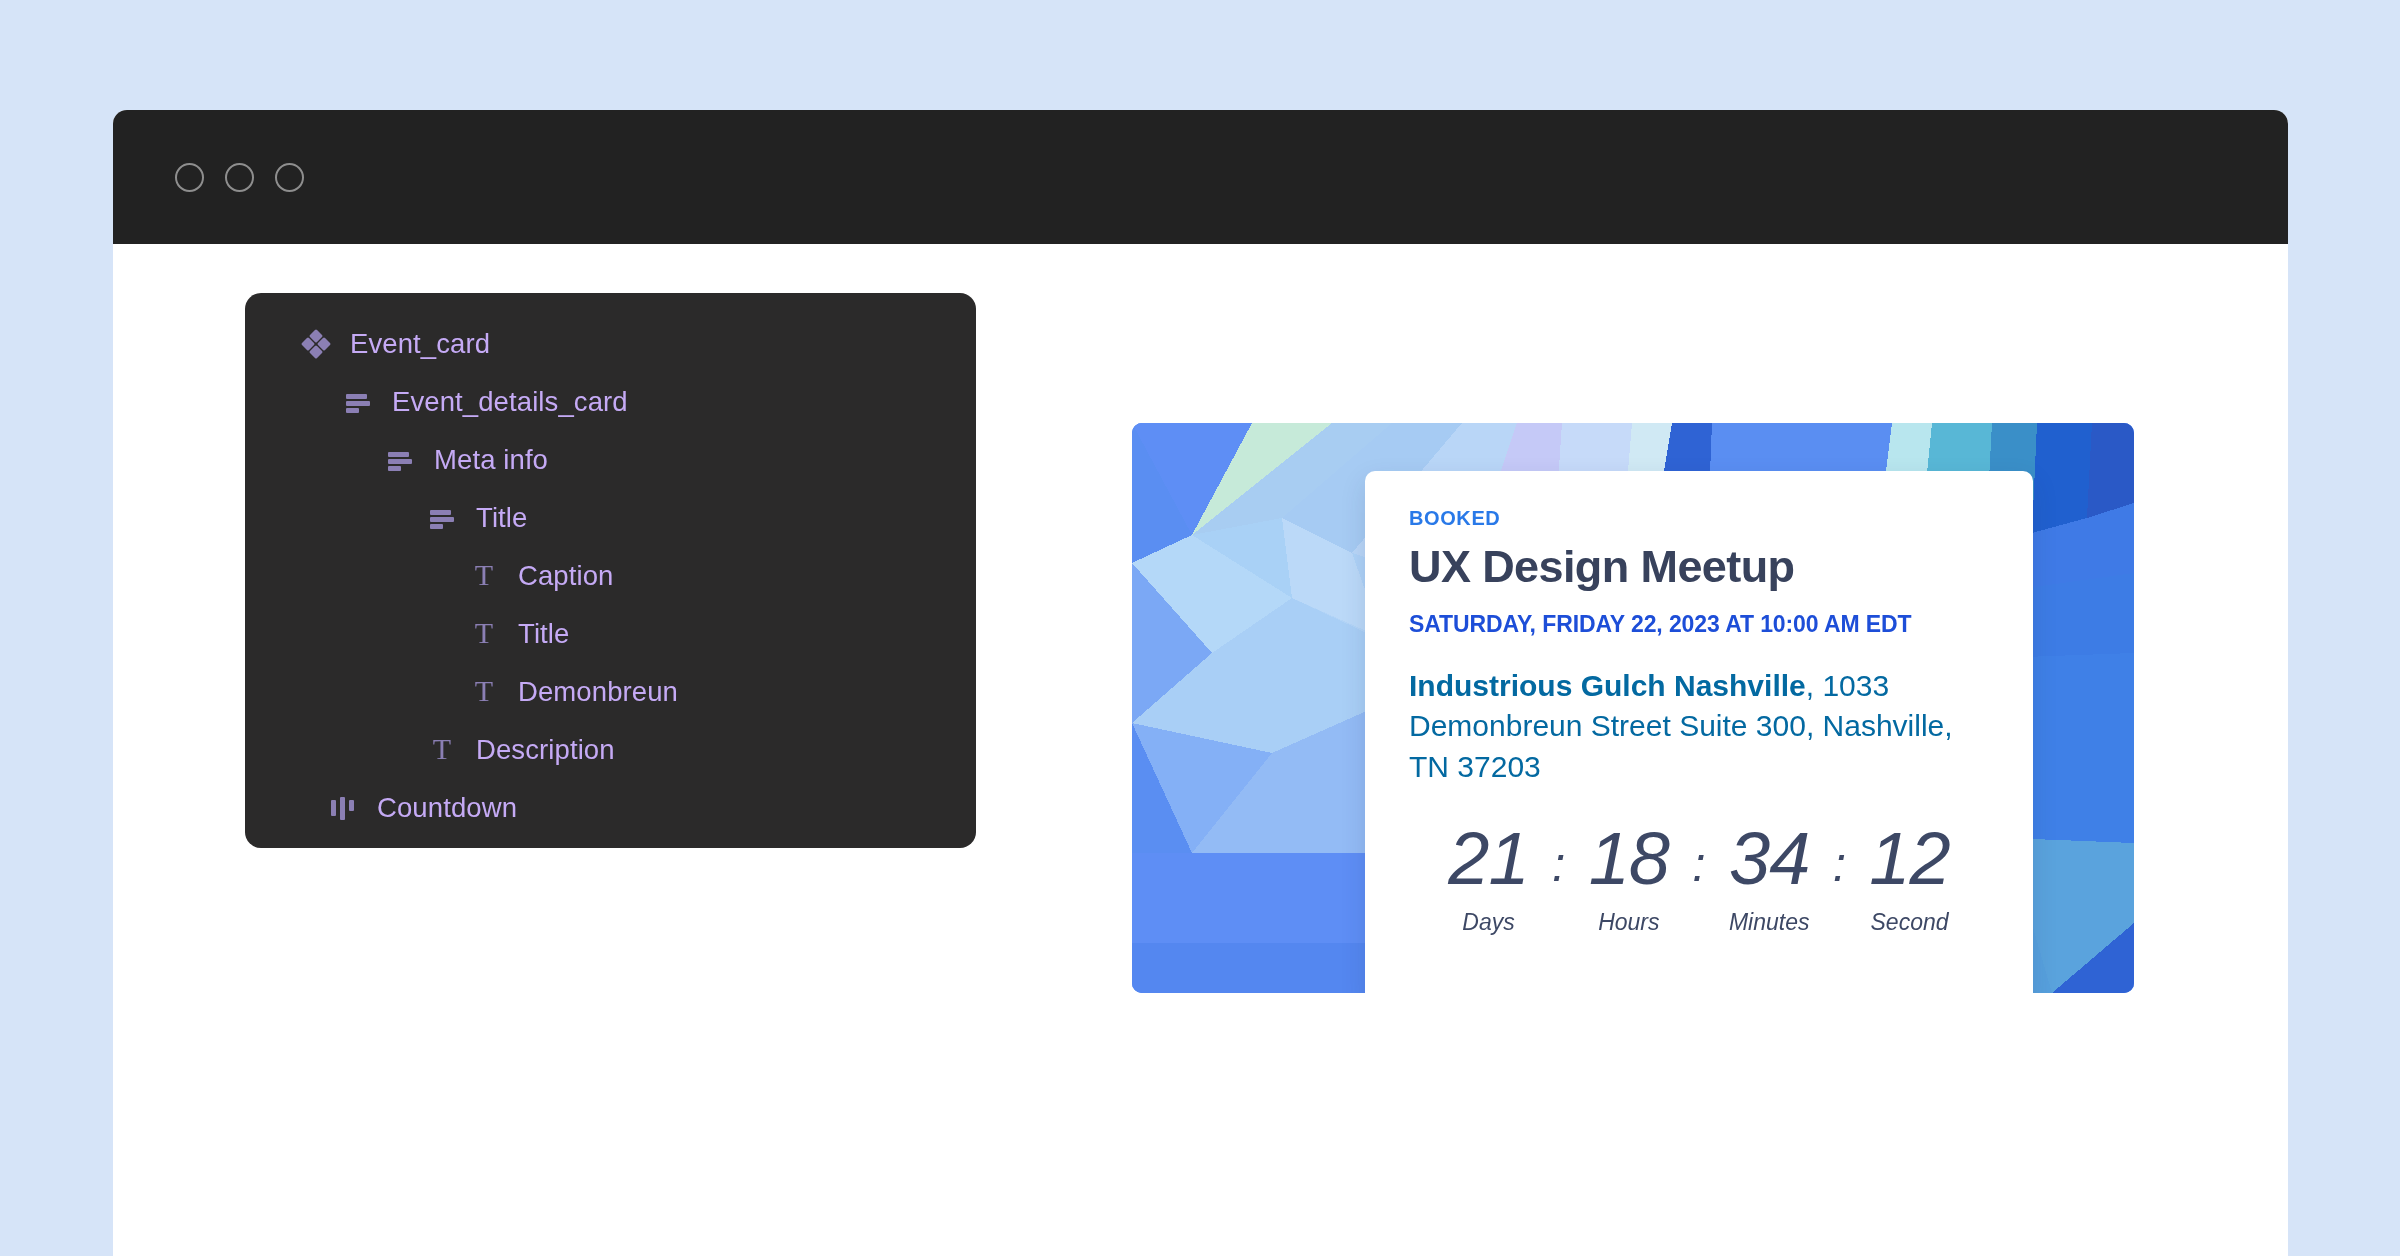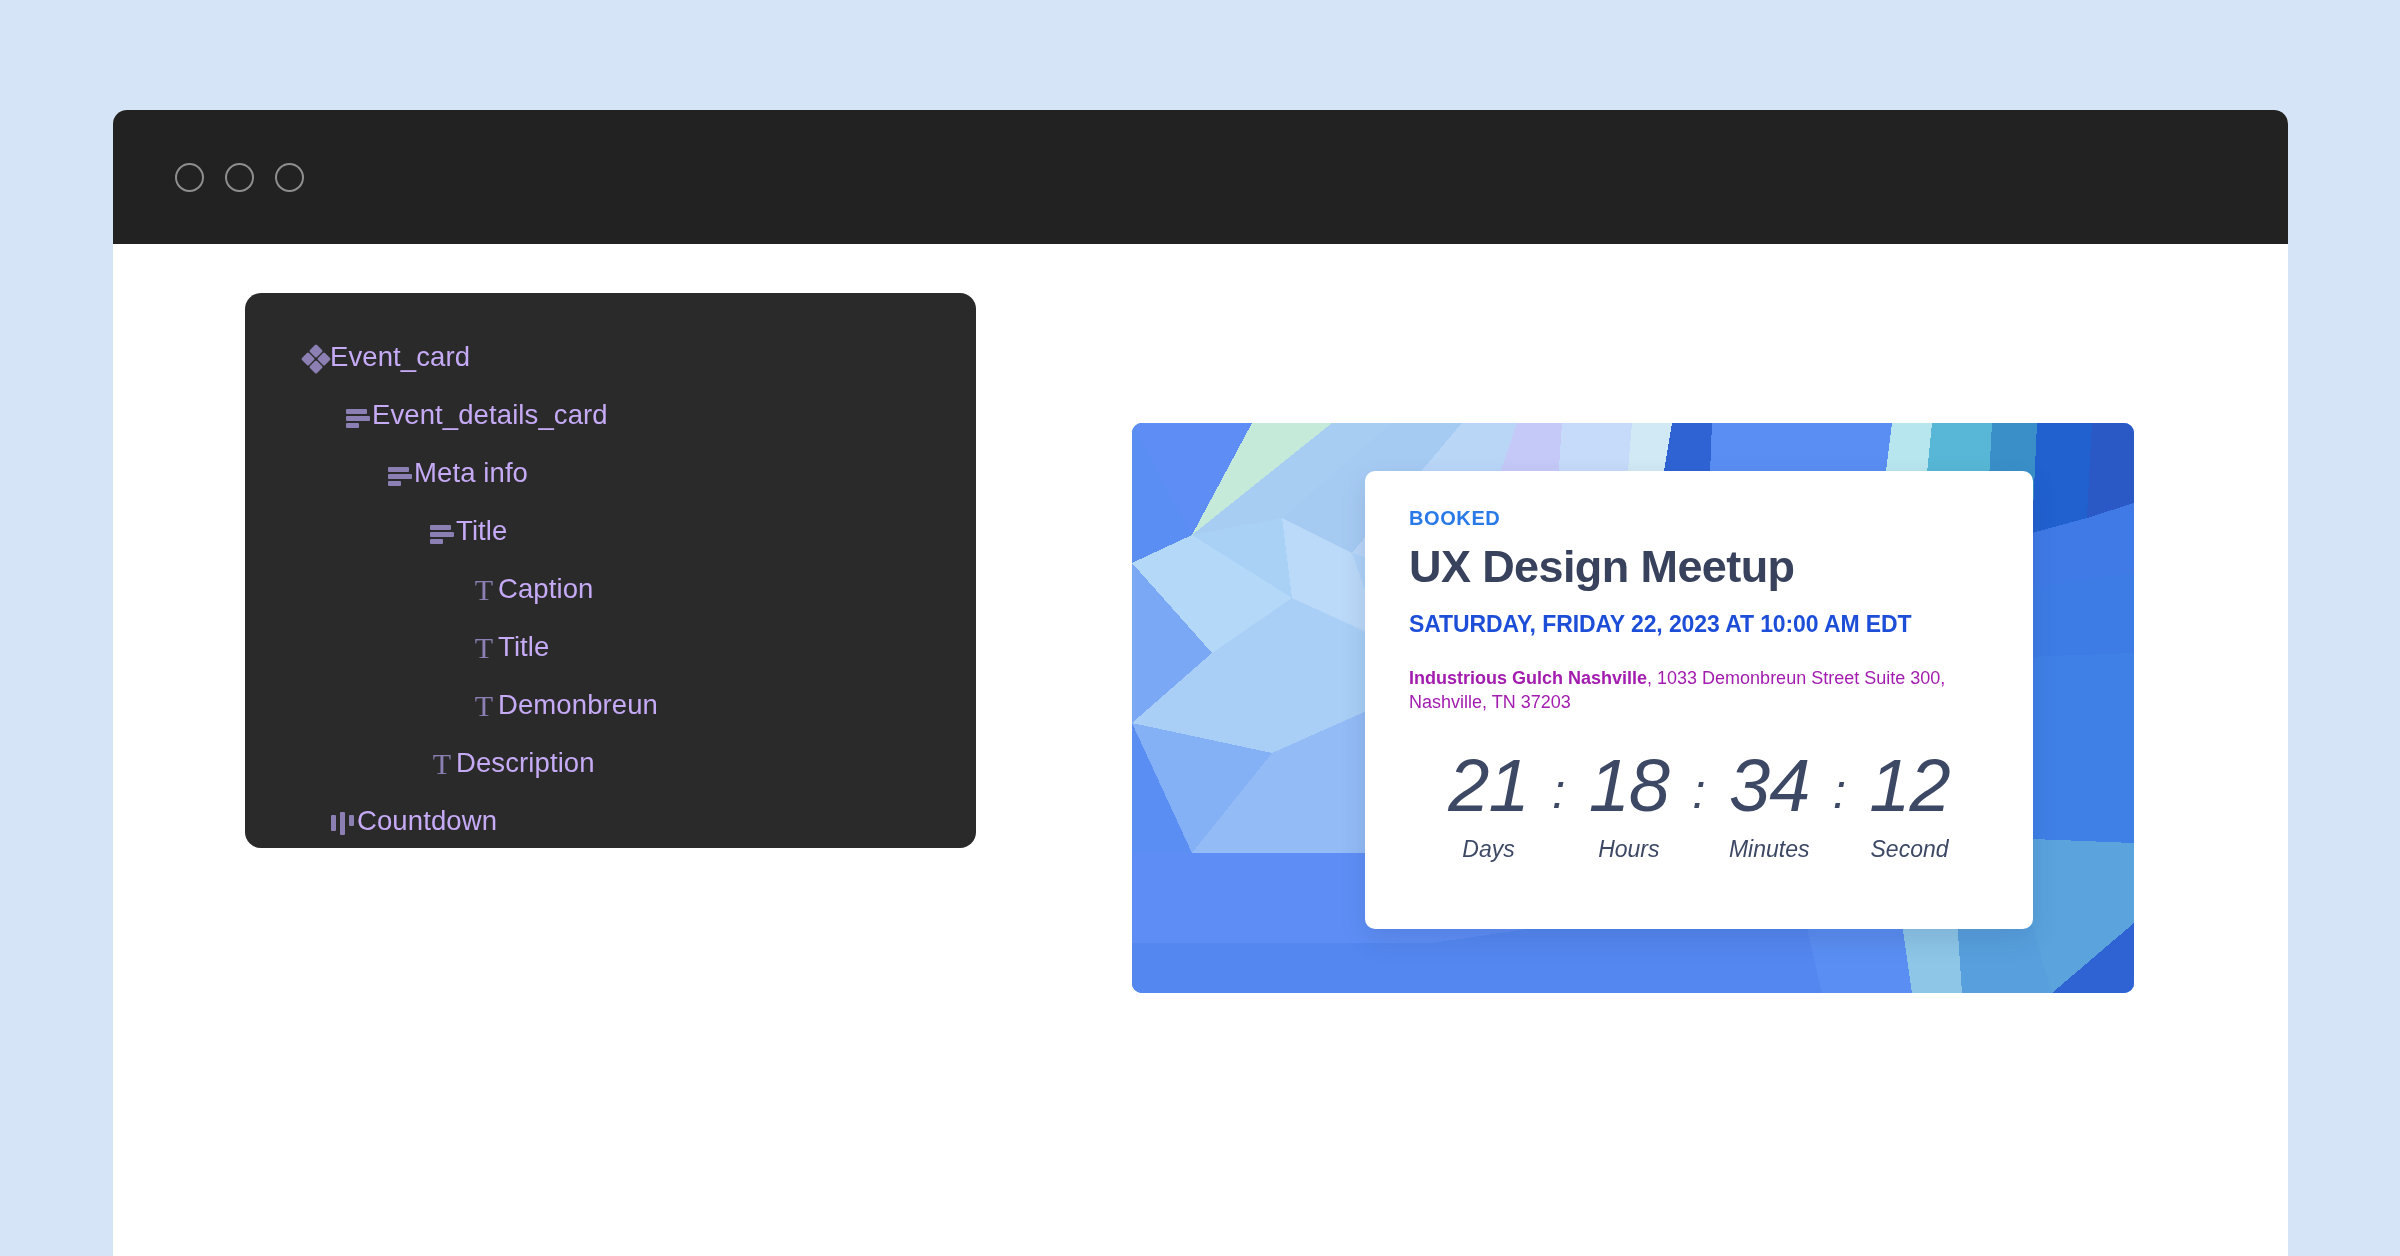--- a/index.html
+++ b/index.html
@@ -63,22 +63,23 @@
     top: 49px;
     width: 731px;
     height: 555px;
     background: #2b2a2a;
     border-radius: 16px;
     padding-top: 22px;
   }
 
   .tree-row {
     display: flex;
-    align-items: flex-end;
+    align-items: center;
     height: 58px;
+    gap: 20px;
   }
 
   .tree-icon {
     width: 28px;
     height: 28px;
     flex: none;
     display: flex;
     align-items: center;
     justify-content: center;
     color: #8b7fb4;
@@ -184,22 +185,22 @@
 
   .event-datetime {
     font-size: 23px;
     font-weight: 700;
     color: #1d4ed8;
     letter-spacing: -0.1px;
     margin-bottom: 28px;
   }
 
   .event-venue {
-    font-size: 18px;
-    color: #a21caf;
+    font-size: 30px;
+    color: #0369a1;
     line-height: 1.35;
     margin-bottom: 34px;
   }
   .event-venue b { font-weight: 700; }
 
   
   .countdown {
     display: flex;
     align-items: flex-start;
     justify-content: center;

